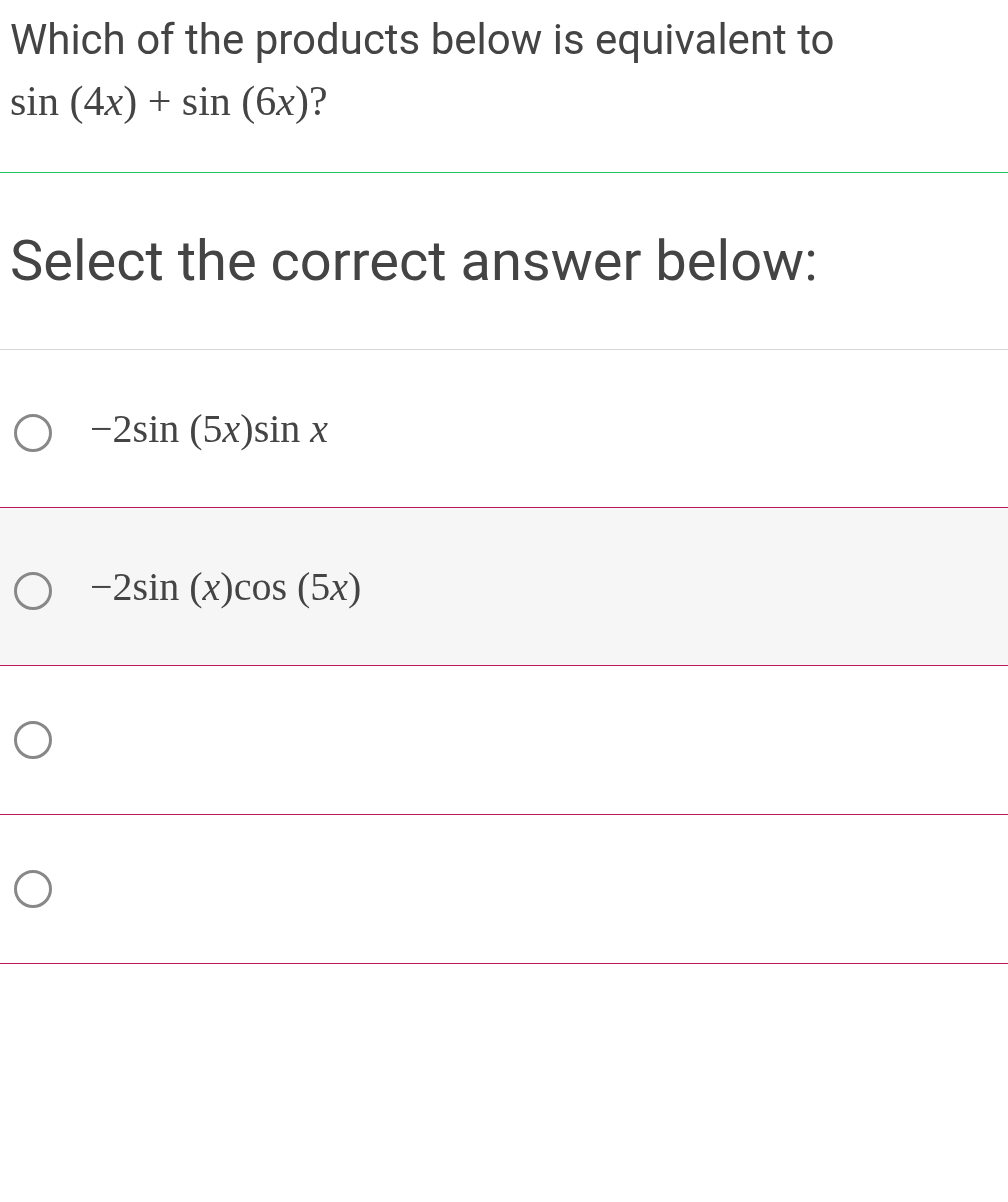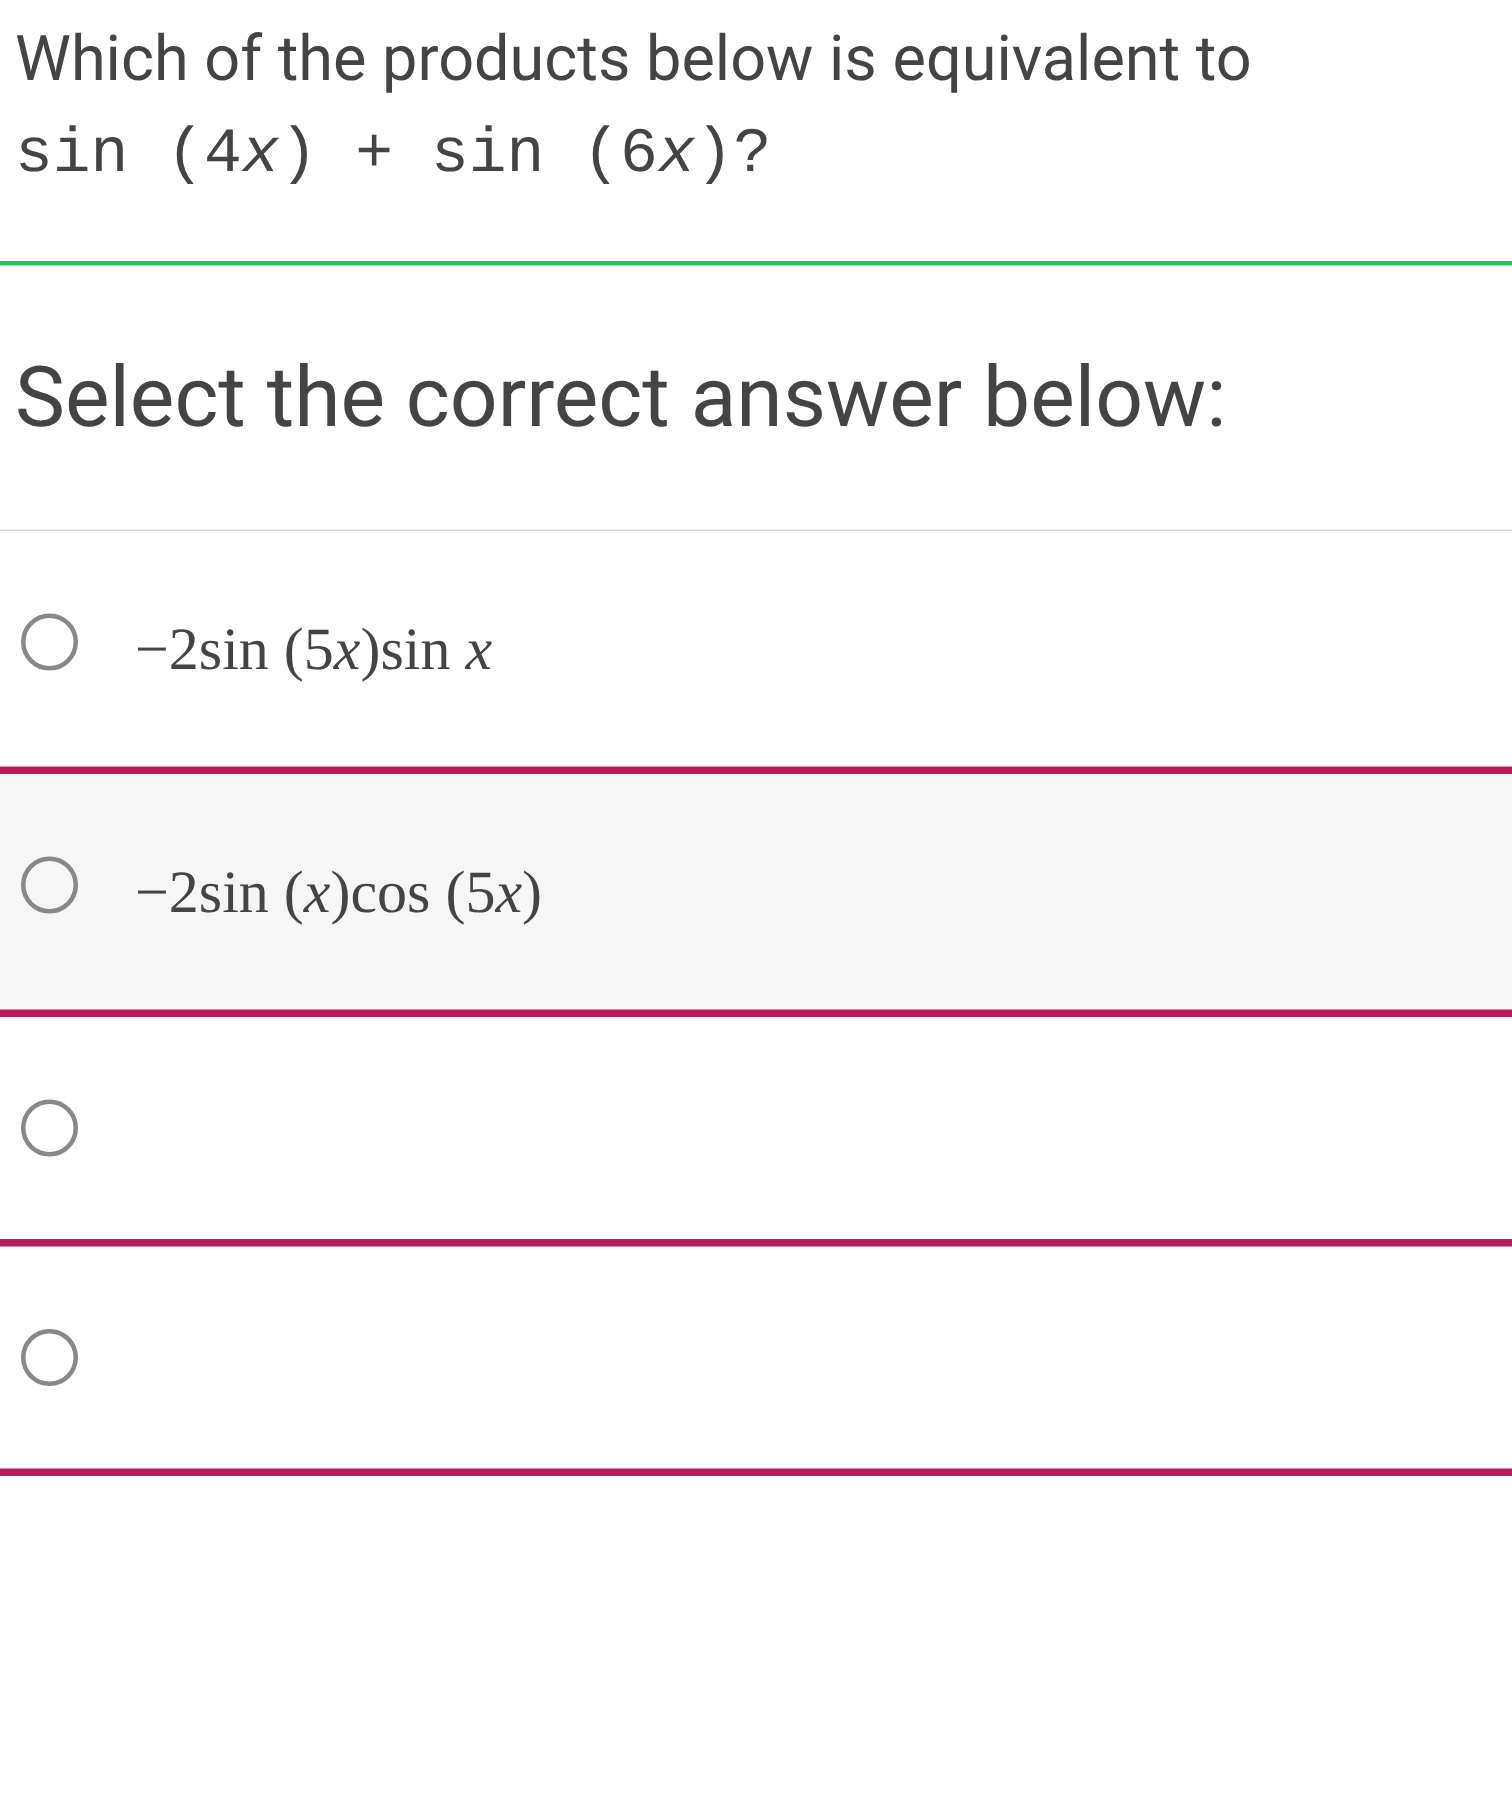--- a/index.html
+++ b/index.html
@@ -8,42 +8,42 @@
       box-sizing: border-box;
     }
     body {
       font-family: -apple-system, BlinkMacSystemFont, 'Segoe UI', Roboto, Helvetica, Arial, sans-serif;
       background: #ffffff;
       color: #444444;
       width: 1008px;
     }
     .question-section {
       padding: 10px 14px 40px 10px;
-      border-bottom: 3px solid #22c55e;
+      border-bottom: 1px solid #22c55e;
     }
     .question-text {
       font-size: 42px;
       line-height: 1.45;
       color: #444444;
       font-weight: 400;
     }
     .instruction-section {
       padding: 55px 10px 55px 10px;
       border-bottom: 1px solid #d8d8d8;
     }
     .instruction-text {
       font-size: 56px;
       color: #444444;
       font-weight: 400;
     }
     .option-row {
       display: flex;
-      align-items: flex-start;
+      align-items: flex-end;
       padding: 55px 10px;
-      border-bottom: 5px solid #be185d;
+      border-bottom: 1px solid #be185d;
       cursor: pointer;
     }
     .option-row.highlighted {
       background: #f6f6f6;
     }
     .radio-circle {
       width: 38px;
       height: 38px;
       border: 3px solid #888888;
       border-radius: 50%;
@@ -54,21 +54,21 @@
     .option-text {
       font-size: 40px;
       color: #444444;
       font-weight: 400;
       font-family: Georgia, 'Times New Roman', serif;
     }
     .math-italic {
       font-style: italic;
     }
     .math-expr {
-      font-family: Liberation Mono, monospace;
+      font-family: Liberation Serif, serif;
     }
   </style>
 </head>
 <body>
 
 <div class="question-section">
   <div class="question-text">
     <span>Which of the products below is equivalent to</span><br>
     <span class="math-expr">
       <span>sin (4</span><span class="math-italic">x</span><span>) + sin (6</span><span class="math-italic">x</span><span>)?</span>

